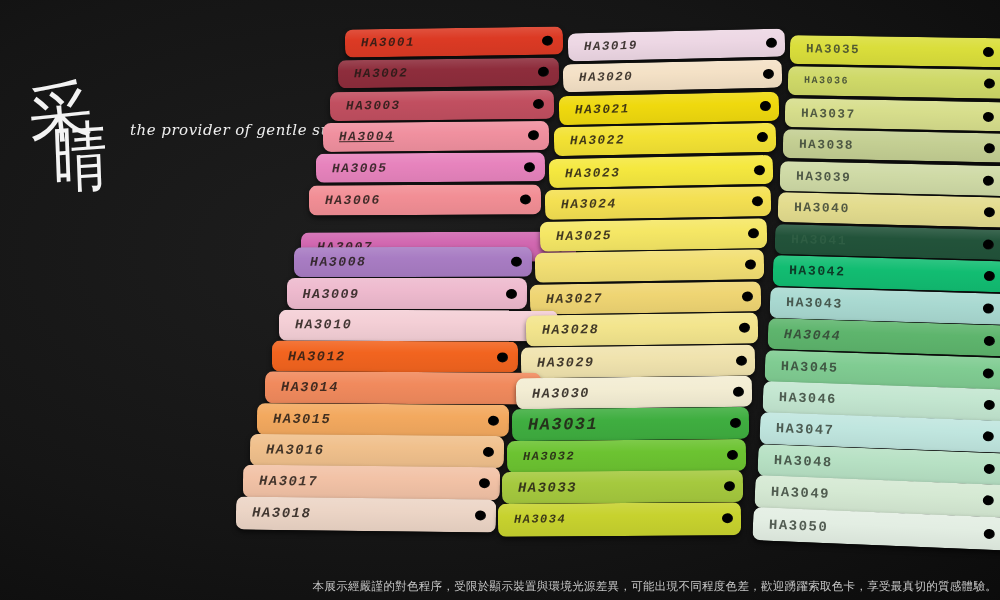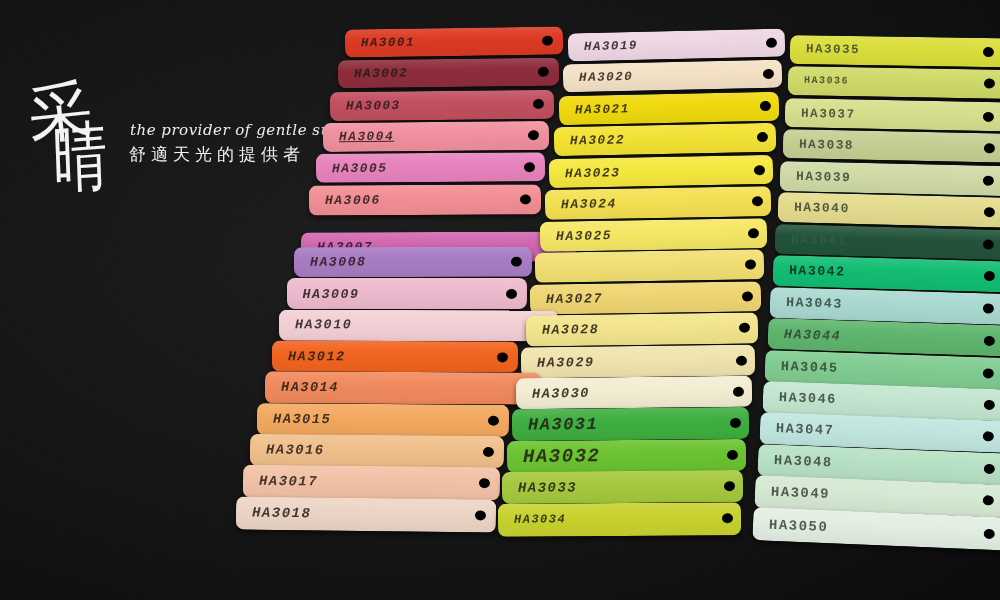--- a/index.html
+++ b/index.html
@@ -42,21 +42,20 @@
   }
 </style>
 </head>
 <body>
 
 <div class="stage">
 
   <div class="logo-char c1">采</div>
   <div class="logo-char c2">晴</div>
   <div class="tagline-en">the provider of gentle sunlight</div>
-  <div class="tagline-zh">舒適天光的提供者</div>
 
   <div id="swatches">
       <div class="strip col1" style="left: 345px; top: 28px; width: 218px; height: 28px; background-color: rgb(220, 58, 36); transform: rotate(-0.8deg); transform-origin: center center; z-index: 0;">
         <span class="code" style="font-size: 12.5px;">HA3001</span>
         <span class="hole" style="right: 10px;"></span>
       </div>
       <div class="strip col1" style="left: 337.7px; top: 59.3px; width: 220.8px; height: 28.33px; background-color: rgb(142, 45, 60); transform: rotate(-0.7deg); transform-origin: center center; z-index: 1;">
         <span class="code" style="font-size: 12.6px;">HA3002</span>
         <span class="hole" style="right: 10px;"></span>
       </div>
@@ -162,21 +161,21 @@
       </div>
       <div class="strip col2" style="left: 516.3px; top: 376.95px; width: 235.7px; height: 31.3px; background-color: rgb(243, 237, 211); transform: rotate(-0.64deg); transform-origin: center center; z-index: 11;">
         <span class="code" style="font-size: 13.6px;">HA3030</span>
         <span class="hole" style="right: 8px;"></span>
       </div>
       <div class="strip col2" style="left: 511.6px; top: 408.4px; width: 237.4px; height: 31.6px; background-color: rgb(63, 174, 64); transform: rotate(-0.58deg); transform-origin: center center; z-index: 12;">
         <span class="code" style="font-size: 17px;">HA3031</span>
         <span class="hole" style="right: 8px;"></span>
       </div>
       <div class="strip col2" style="left: 506.9px; top: 439.85px; width: 239.1px; height: 31.9px; background-color: rgb(108, 195, 49); transform: rotate(-0.52deg); transform-origin: center center; z-index: 13;">
-        <span class="code" style="font-size: 19px;">HA3032</span>
+        <span class="code" style="font-size: 12px;">HA3032</span>
         <span class="hole" style="right: 8px;"></span>
       </div>
       <div class="strip col2" style="left: 502.2px; top: 471.3px; width: 240.8px; height: 32.2px; background-color: rgb(165, 201, 62); transform: rotate(-0.46deg); transform-origin: center center; z-index: 14;">
         <span class="code" style="font-size: 13.9px;">HA3033</span>
         <span class="hole" style="right: 8px;"></span>
       </div>
       <div class="strip col2" style="left: 497.5px; top: 502.75px; width: 242.5px; height: 32.5px; background-color: rgb(199, 210, 46); transform: rotate(-0.4deg); transform-origin: center center; z-index: 15;">
         <span class="code" style="font-size: 12px;">HA3034</span>
         <span class="hole" style="right: 8px;"></span>
       </div>
@@ -239,13 +238,14 @@
       <div class="strip col3" style="left: 755px; top: 475.3px; width: 290px; height: 32.7px; background-color: rgb(213, 233, 211); transform: rotate(2.3deg); transform-origin: left center; z-index: 14;">
         <span class="code" style="font-size: 13.9px;">HA3049</span>
         <span class="hole" style="right: 51px;"></span>
       </div>
       <div class="strip col3" style="left: 752.5px; top: 506.75px; width: 292.5px; height: 33px; background-color: rgb(227, 238, 227); transform: rotate(2.4deg); transform-origin: left center; z-index: 15;">
         <span class="code" style="font-size: 14px;">HA3050</span>
         <span class="hole" style="right: 51px;"></span>
       </div>
     </div>
 
+  <div class="footer">本展示經嚴謹的對色程序，受限於顯示裝置與環境光源差異，可能出現不同程度色差，歡迎踴躍索取色卡，享受最真切的質感體驗。</div>
 </div>
 
 </body></html>

